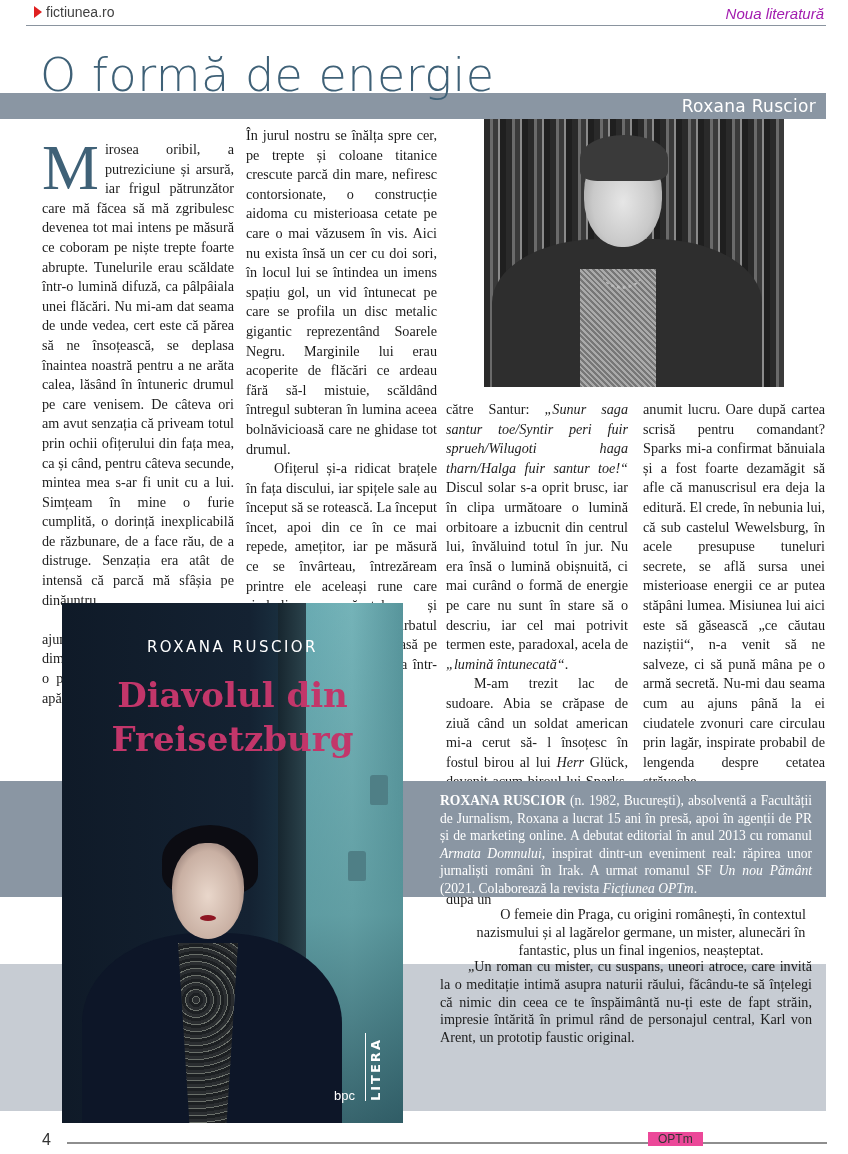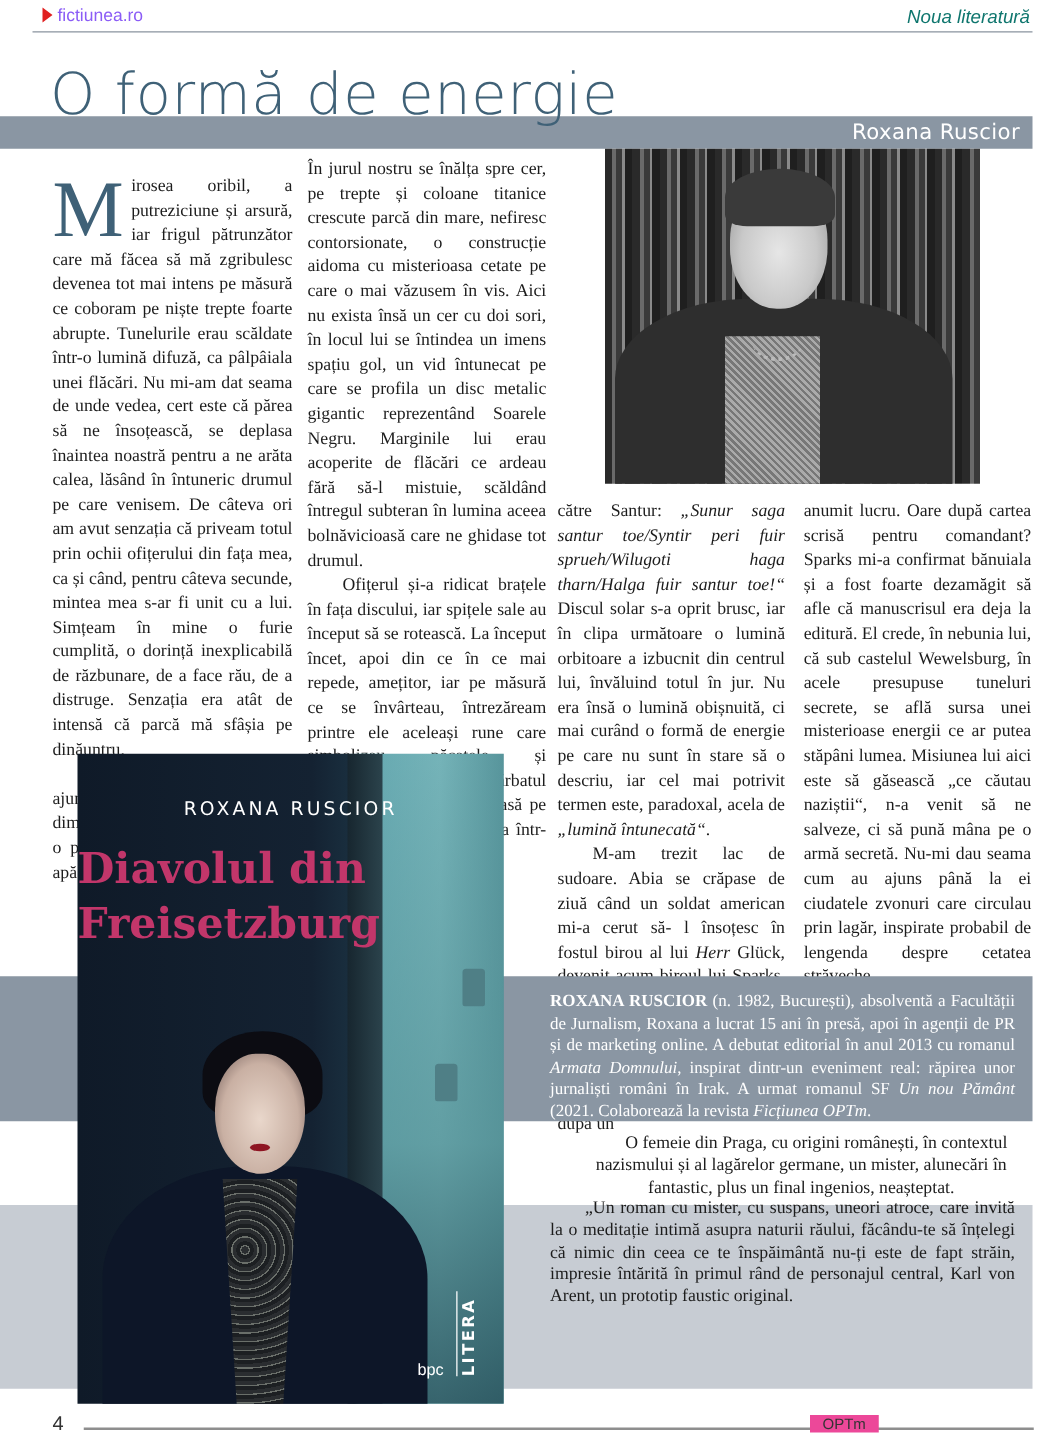--- a/index.html
+++ b/index.html
@@ -1,23 +1,23 @@
 <!DOCTYPE html>
 <html><head>
 <meta charset="utf-8">
 <style>
   * { box-sizing: border-box; margin: 0; padding: 0; }
   html, body { width: 848px; height: 1154px; background: #ffffff; overflow: hidden; }
   body { position: relative; font-family: "Liberation Serif", serif; color: #1c1c1c; }
 
   
   .top-bar { position: absolute; left: 26px; top: 0; width: 800px; height: 26px; border-bottom: 1.5px solid #8a949f; }
-  .site { position: absolute; left: 8px; top: 4px; font-family: "Liberation Sans", sans-serif; font-size: 14px; color: #8b5cf6; display: flex; align-items: center; gap: 4px; }
+  .site { position: absolute; left: 8px; top: 4px; font-family: "Liberation Sans", sans-serif; font-size: 14px; color: #404040; display: flex; align-items: center; gap: 4px; }
   .site .tri { width: 0; height: 0; border-top: 6px solid transparent; border-bottom: 6px solid transparent; border-left: 8px solid #e02020; display: inline-block; }
-  .section { position: absolute; right: 2px; top: 5px; font-family: "Liberation Sans", sans-serif; font-style: italic; font-size: 15px; color: #0f766e; }
+  .section { position: absolute; right: 2px; top: 5px; font-family: "Liberation Sans", sans-serif; font-style: italic; font-size: 15px; color: #a21caf; }
 
   
   .title-band { position: absolute; left: 0; top: 93px; width: 826px; height: 26px; background: #8a96a3; }
   .headline { position: absolute; left: 40px; top: 52px; font-family: "DejaVu Sans", sans-serif; font-weight: 200; font-size: 46px; line-height: 1; color: #3f6177; letter-spacing: 0.5px; }
   .author-tag { position: absolute; right: 32px; top: 96px; font-family: "DejaVu Sans", sans-serif; font-size: 17px; color: #ffffff; letter-spacing: 0.3px; }
 
   
   .col { position: absolute; font-size: 14.2px; line-height: 19.6px; text-align: justify; hyphens: manual; }
   .col p { margin: 0; text-indent: 0; }
   .col p.ind { text-indent: 28px; }
@@ -55,21 +55,21 @@
   .cover .fog { position: absolute; left: 220px; top: 0; width: 121px; height: 520px; background: linear-gradient(180deg, rgba(120,180,185,0.2), rgba(90,150,155,0.7) 60%, rgba(40,80,90,0.8)); }
   .cover .lamp { position: absolute; width: 18px; height: 30px; background: #4f7f86; border-radius: 3px 3px 2px 2px; }
   .cover .lamp1 { left: 308px; top: 172px; }
   .cover .lamp2 { left: 286px; top: 248px; }
   .cover .figure-head { position: absolute; left: 110px; top: 240px; width: 72px; height: 96px; border-radius: 46% 46% 50% 50%; background: radial-gradient(ellipse at 50% 55%, #e9d7cb 0%, #c9b0a3 60%, #6a5552 100%); }
   .cover .figure-hair { position: absolute; left: 100px; top: 222px; width: 96px; height: 70px; border-radius: 50% 50% 30% 30%; background: #0c0c12; }
   .cover .lips { position: absolute; left: 138px; top: 312px; width: 16px; height: 6px; border-radius: 50%; background: #8e1522; }
   .cover .coat { position: absolute; left: 20px; top: 330px; width: 260px; height: 200px; border-radius: 45% 45% 0 0; background: #0d1628; }
   .cover .dress { position: absolute; left: 116px; top: 340px; width: 60px; height: 190px; background: repeating-radial-gradient(circle at 30% 30%, #2a2d30 0 3px, #6a6f6a 3px 4px, #1c1f22 4px 7px); clip-path: polygon(0 0, 100% 0, 80% 100%, 20% 100%); }
   .cover .author { position: absolute; left: 0; top: 35px; width: 341px; text-align: center; font-family: "DejaVu Sans", sans-serif; font-size: 15px; letter-spacing: 2.5px; color: #ffffff; }
-  .cover .booktitle { position: absolute; left: 0; top: 70px; width: 341px; font-family: "DejaVu Serif", serif; font-weight: bold; font-size: 34px; line-height: 44px; color: #c2366a; }
+  .cover .booktitle { position: absolute; left: 0; top: 70px; width: 341px; text-align: center; font-family: "DejaVu Serif", serif; font-weight: bold; font-size: 34px; line-height: 44px; color: #c2366a; }
   .cover .bpc { position: absolute; left: 272px; top: 485px; font-family: "Liberation Sans", sans-serif; font-size: 13px; color: #ffffff; }
   .cover .vline { position: absolute; left: 303px; top: 430px; width: 1px; height: 68px; background: #ffffff; }
   .cover .litera { position: absolute; left: 298px; top: 462px; transform: rotate(-90deg); transform-origin: 0 0; font-family: "DejaVu Sans", sans-serif; font-weight: bold; font-size: 13px; letter-spacing: 2px; color: #ffffff; }
   .cover .litera { left: 306px; top: 498px; }
 
   
   .page-num { position: absolute; left: 42px; top: 1131px; font-family: "Liberation Sans", sans-serif; font-size: 16px; color: #333; }
   .foot-line { position: absolute; left: 67px; top: 1142px; width: 760px; height: 1.5px; background: #8e8e8e; }
   .foot-label { position: absolute; left: 648px; top: 1132px; padding: 0 10px; background: #ec4899; font-family: "Liberation Sans", sans-serif; font-size: 12px; color: #333; }
 </style>

